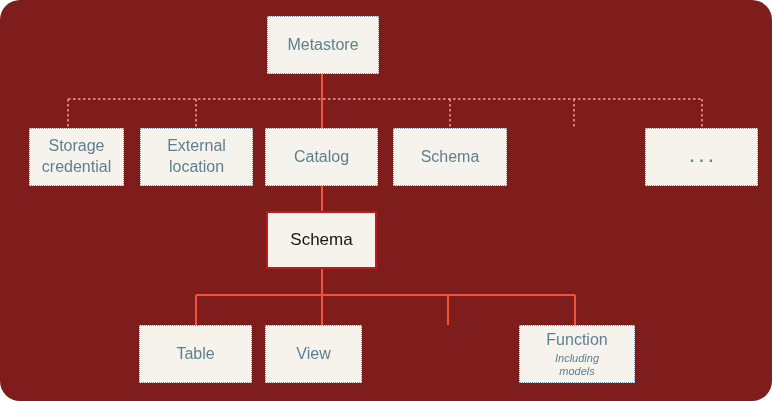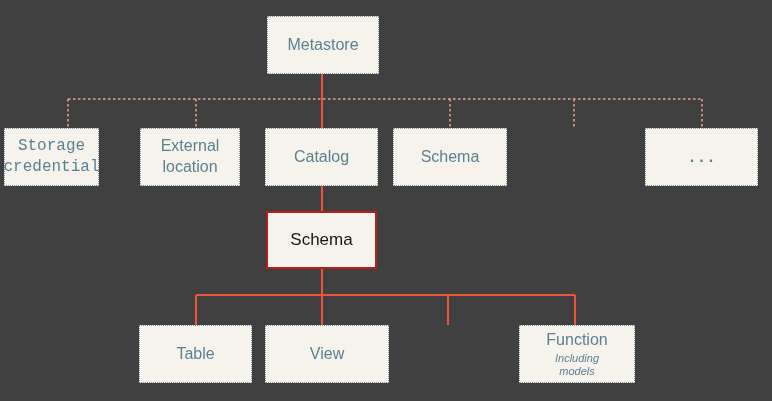--- a/index.html
+++ b/index.html
@@ -5,22 +5,23 @@
   html, body {
     margin: 0;
     padding: 0;
     background: #ffffff;
     font-family: "Liberation Sans", sans-serif;
   }
   .canvas {
     position: relative;
     width: 772px;
     height: 401px;
-    background: #404040;
+    background: #7f1d1d;
     overflow: hidden;
+    border-radius: 20px;
   }
   .connectors {
     position: absolute;
     left: 0;
     top: 0;
     width: 772px;
     height: 401px;
   }
   .node {
     position: absolute;
@@ -82,44 +83,44 @@
       <path d="M196 295 V325"></path>
       <path d="M448 295 V325"></path>
       <path d="M575 295 V325"></path>
     </g>
   </svg>
 
   <div class="node" style="left:267px; top:16px; width:112px;">
     <span class="label">Metastore</span>
   </div>
 
-  <div class="node" style="left:4px; top:128px; width:95px;font-family:Liberation Mono, monospace;">
+  <div class="node" style="left:29px; top:128px; width:95px;">
     <span class="label">Storage credential</span>
   </div>
-  <div class="node" style="left:140px; top:128px; width:100px;">
+  <div class="node" style="left:140px; top:128px; width:113px;">
     <span class="label">External location</span>
   </div>
   <div class="node" style="left:265px; top:128px; width:113px;text-align:right;">
     <span class="label">Catalog</span>
   </div>
   <div class="node" style="left:393px; top:128px; width:114px;">
     <span class="label">Schema</span>
   </div>
   <div class="node ellipsis" style="left:645px; top:128px; width:113px;">
     <span class="label">...</span>
   </div>
 
   <div class="node schema" style="left:266px; top:211px; width:111px;">
     <span class="label">Schema</span>
   </div>
 
   <div class="node" style="left:139px; top:325px; width:113px;">
     <span class="label">Table</span>
   </div>
-  <div class="node" style="left:265px; top:325px; width:124px;">
+  <div class="node" style="left:265px; top:325px; width:97px;">
     <span class="label">View</span>
   </div>
   <div class="node" style="left:519px; top:325px; width:116px;">
     <span class="label">Function</span>
     <span class="sublabel">Including models</span>
   </div>
 
 </div>
 
 </body></html>

